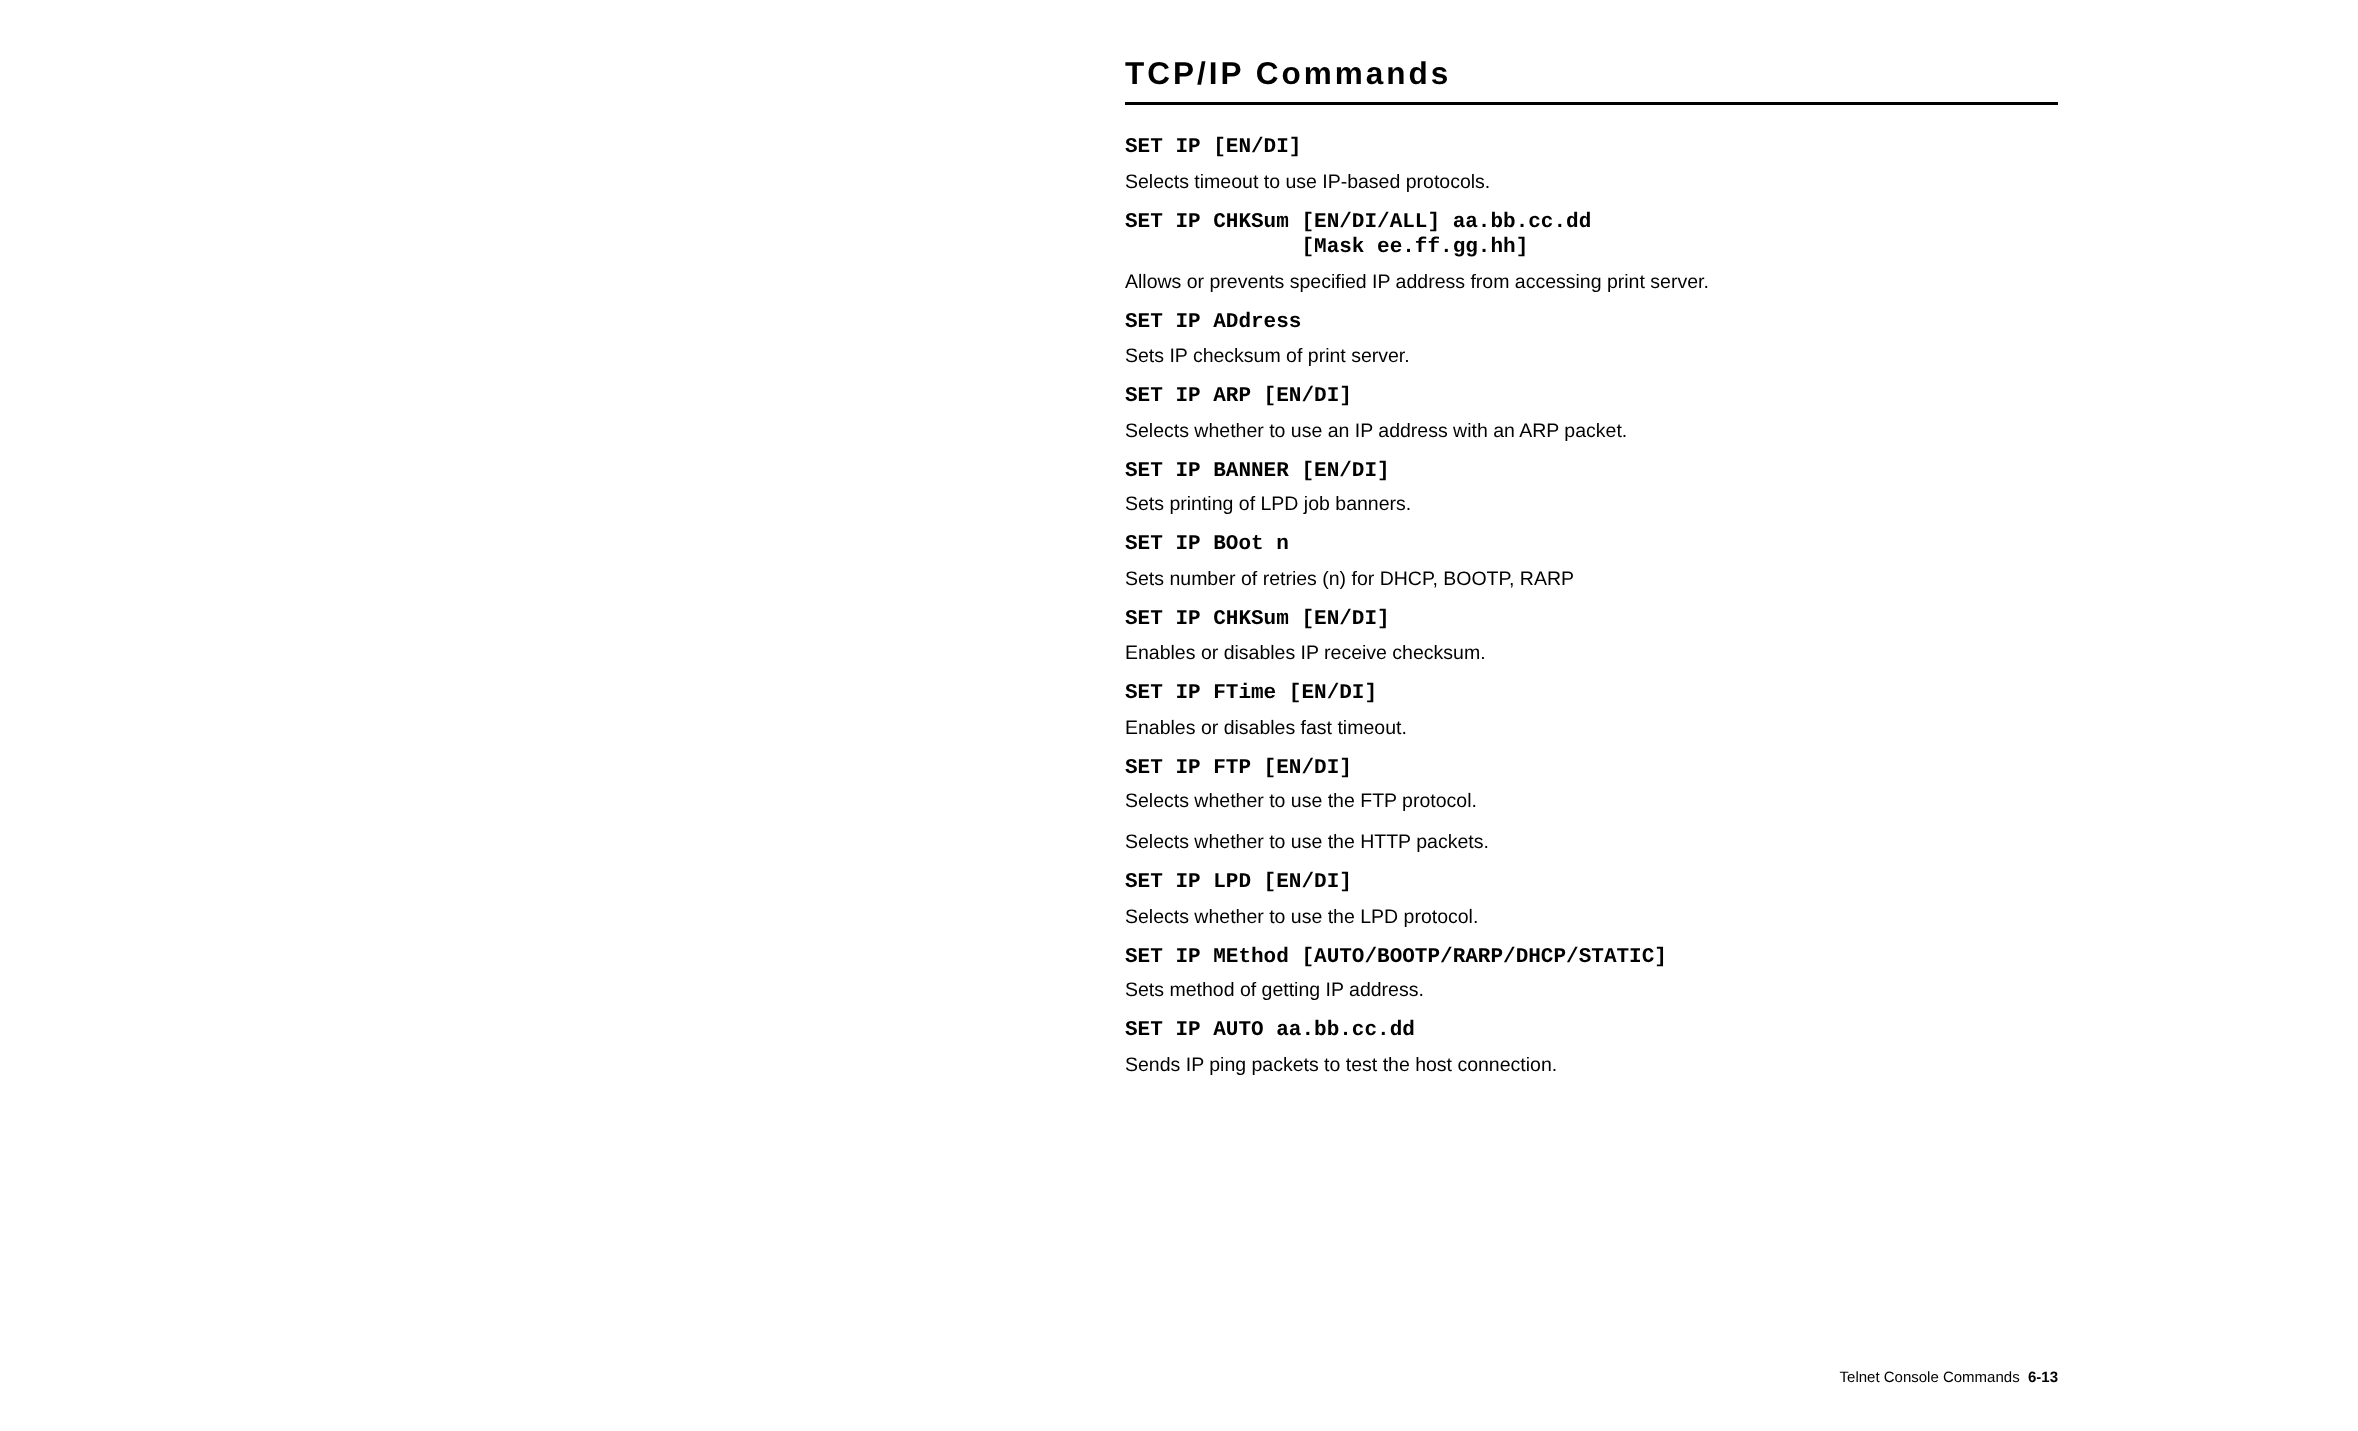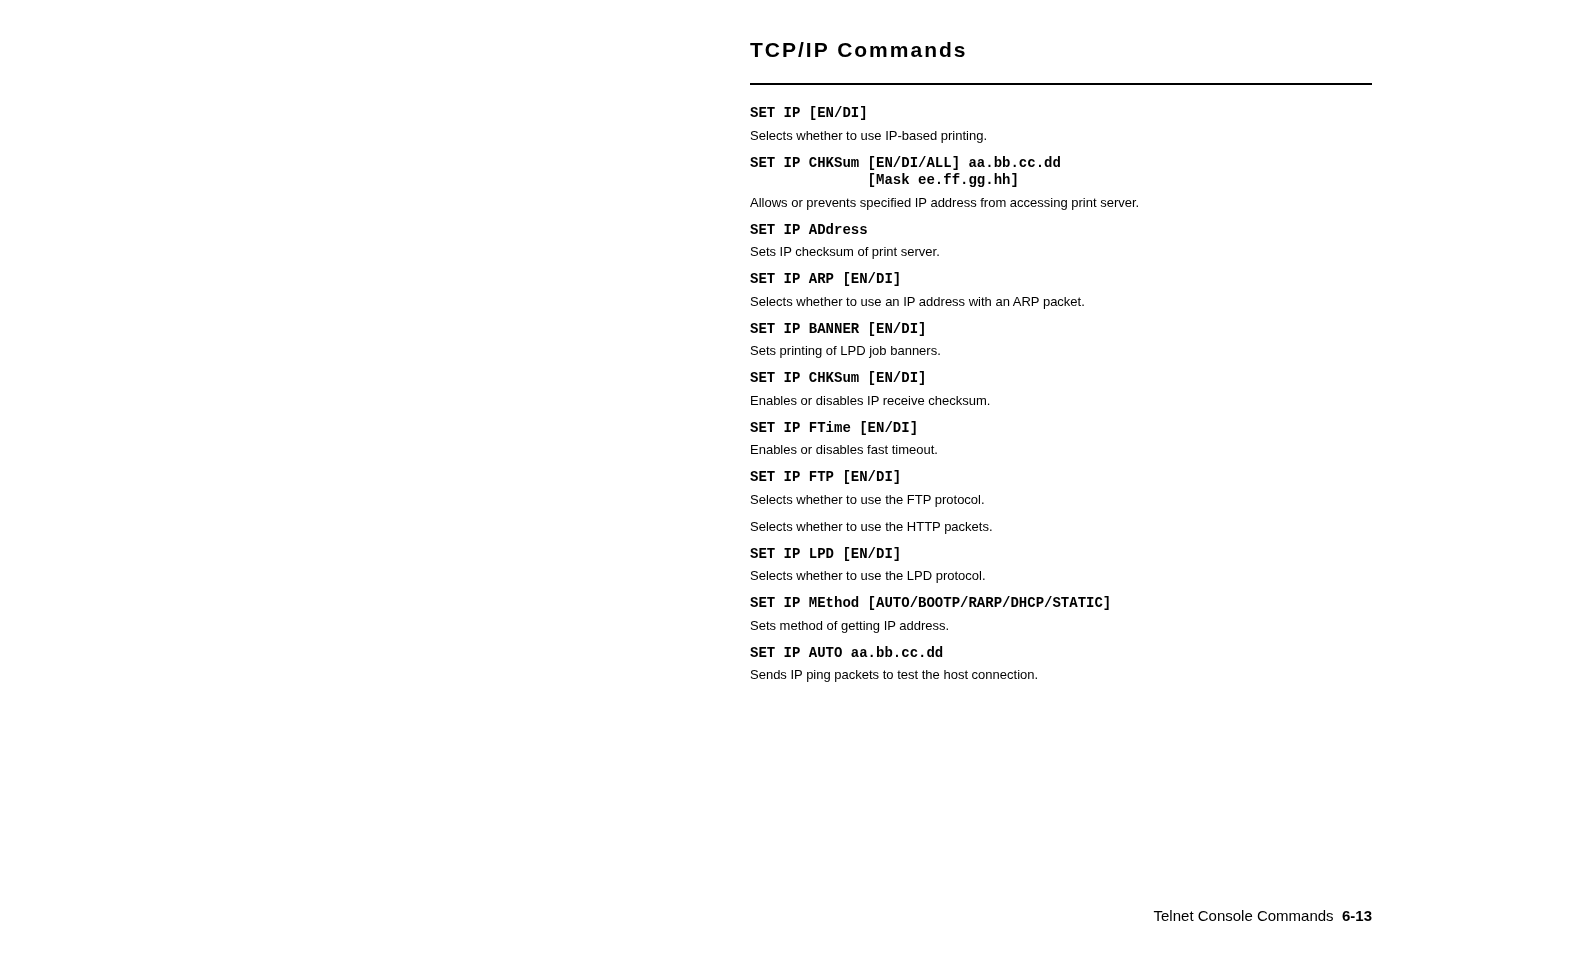--- a/index.html
+++ b/index.html
@@ -17,21 +17,21 @@
     height: 954px;
     box-sizing: border-box;
     padding-left: 750px;
     padding-top: 38px;
     padding-right: 200px;
   }
   .title {
     font-size: 21px;
     font-weight: bold;
     letter-spacing: 2px;
-    margin: 0 0 21px 0;
+    margin: 0 0 6px 0;
     color: #000000;
   }
   .title-rule {
     border: 0;
     border-top: 2px solid #000000;
     margin: 0 0 20px 0;
   }
   .cmd {
     font-family: "Courier New", Courier, monospace;
     font-weight: bold;
@@ -43,53 +43,57 @@
   }
   .desc {
     font-size: 13px;
     margin: 5px 0 12px 0;
     color: #000000;
   }
   .footer {
     position: absolute;
     right: 200px;
     bottom: 30px;
-    font-size: 15px;
+    font-size: 10px;
     color: #000000;
   }
   .footer .pn { font-weight: bold; }
 </style>
 </head>
 <body>
 
 <div class="page">
   <h2 class="title">TCP/IP Commands</h2>
   <hr class="title-rule">
 
   <div>
     <div>
         <p class="cmd">SET IP [EN/DI]</p>
-        <p class="desc">Selects whether to use IP-based printing.</p>
+        <p class="desc">Selects timeout to use IP-based protocols.</p>
       </div>
     <div>
         <p class="cmd">SET IP CHKSum [EN/DI/ALL] aa.bb.cc.dd
               [Mask ee.ff.gg.hh]</p>
         <p class="desc">Allows or prevents specified IP address from accessing print server.</p>
       </div>
     <div>
         <p class="cmd">SET IP ADdress</p>
         <p class="desc">Sets IP checksum of print server.</p>
       </div>
     <div>
         <p class="cmd">SET IP ARP [EN/DI]</p>
         <p class="desc">Selects whether to use an IP address with an ARP packet.</p>
       </div>
     <div>
         <p class="cmd">SET IP BANNER [EN/DI]</p>
         <p class="desc">Sets printing of LPD job banners.</p>
+      </div>
+    <div>
+        <p class="cmd">SET IP BOot n</p>
+        <p class="desc">Sets number of retries (n) for DHCP, BOOTP, RARP</p>
       </div>
     <div>
         <p class="cmd">SET IP CHKSum [EN/DI]</p>
         <p class="desc">Enables or disables IP receive checksum.</p>
       </div>
     <div>
         <p class="cmd">SET IP FTime [EN/DI]</p>
         <p class="desc">Enables or disables fast timeout.</p>
       </div>
     <div>

